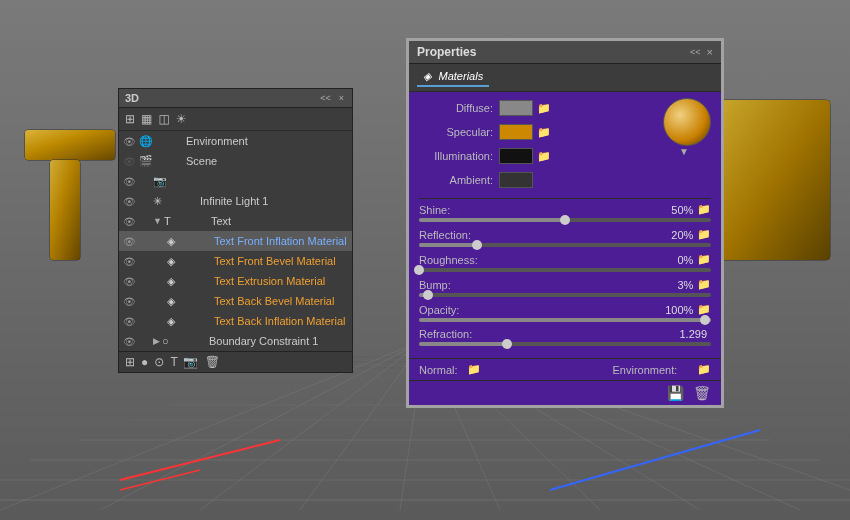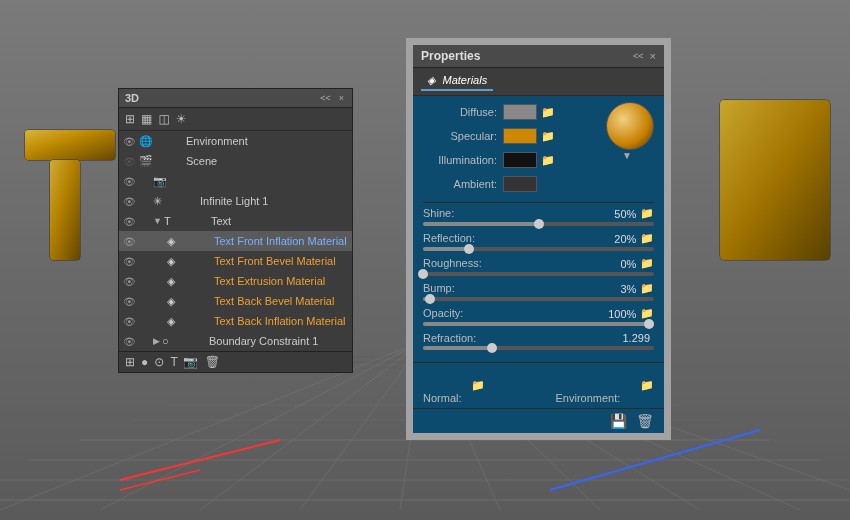--- a/index.html
+++ b/index.html
@@ -143,23 +143,23 @@
       align-items: center;
       gap: 6px;
       border-top: 1px solid #222;
     }
 
     
     .panel-properties {
       position: absolute;
       top: 38px;
       left: 406px;
-      width: 265px;
-      background: #0c4a6e;
-      border: 7px solid #a3a3a3;
+      width: 318px;
+      background: #4c1d95;
+      border: 3px solid #a3a3a3;
       z-index: 10;
     }
 
     .props-header {
       background: #4a4a4a;
       padding: 4px 8px;
       display: flex;
       align-items: center;
       justify-content: space-between;
       border-bottom: 1px solid #222;
@@ -251,21 +251,21 @@
       border-top: 1px solid #2a2a2a;
       margin: 4px 0;
     }
 
     .slider-row {
       margin-bottom: 6px;
     }
 
     .slider-label-row {
       display: flex;
-      align-items: flex-start;
+      align-items: center;
       justify-content: space-between;
       margin-bottom: 2px;
     }
 
     .slider-label {
       color: #bbb;
       font-size: 11px;
     }
 
     .slider-value {
@@ -310,21 +310,20 @@
       padding: 4px 10px;
       border-top: 1px solid #2a2a2a;
       display: flex;
       align-items: center;
       justify-content: space-between;
     }
 
     .normal-label {
       color: #bbb;
       font-size: 11px;
-      margin-top: 25px;
     }
 
     .props-action-row {
       display: flex;
       justify-content: flex-end;
       gap: 8px;
       padding: 4px 10px;
       border-top: 1px solid #2a2a2a;
     }
 

